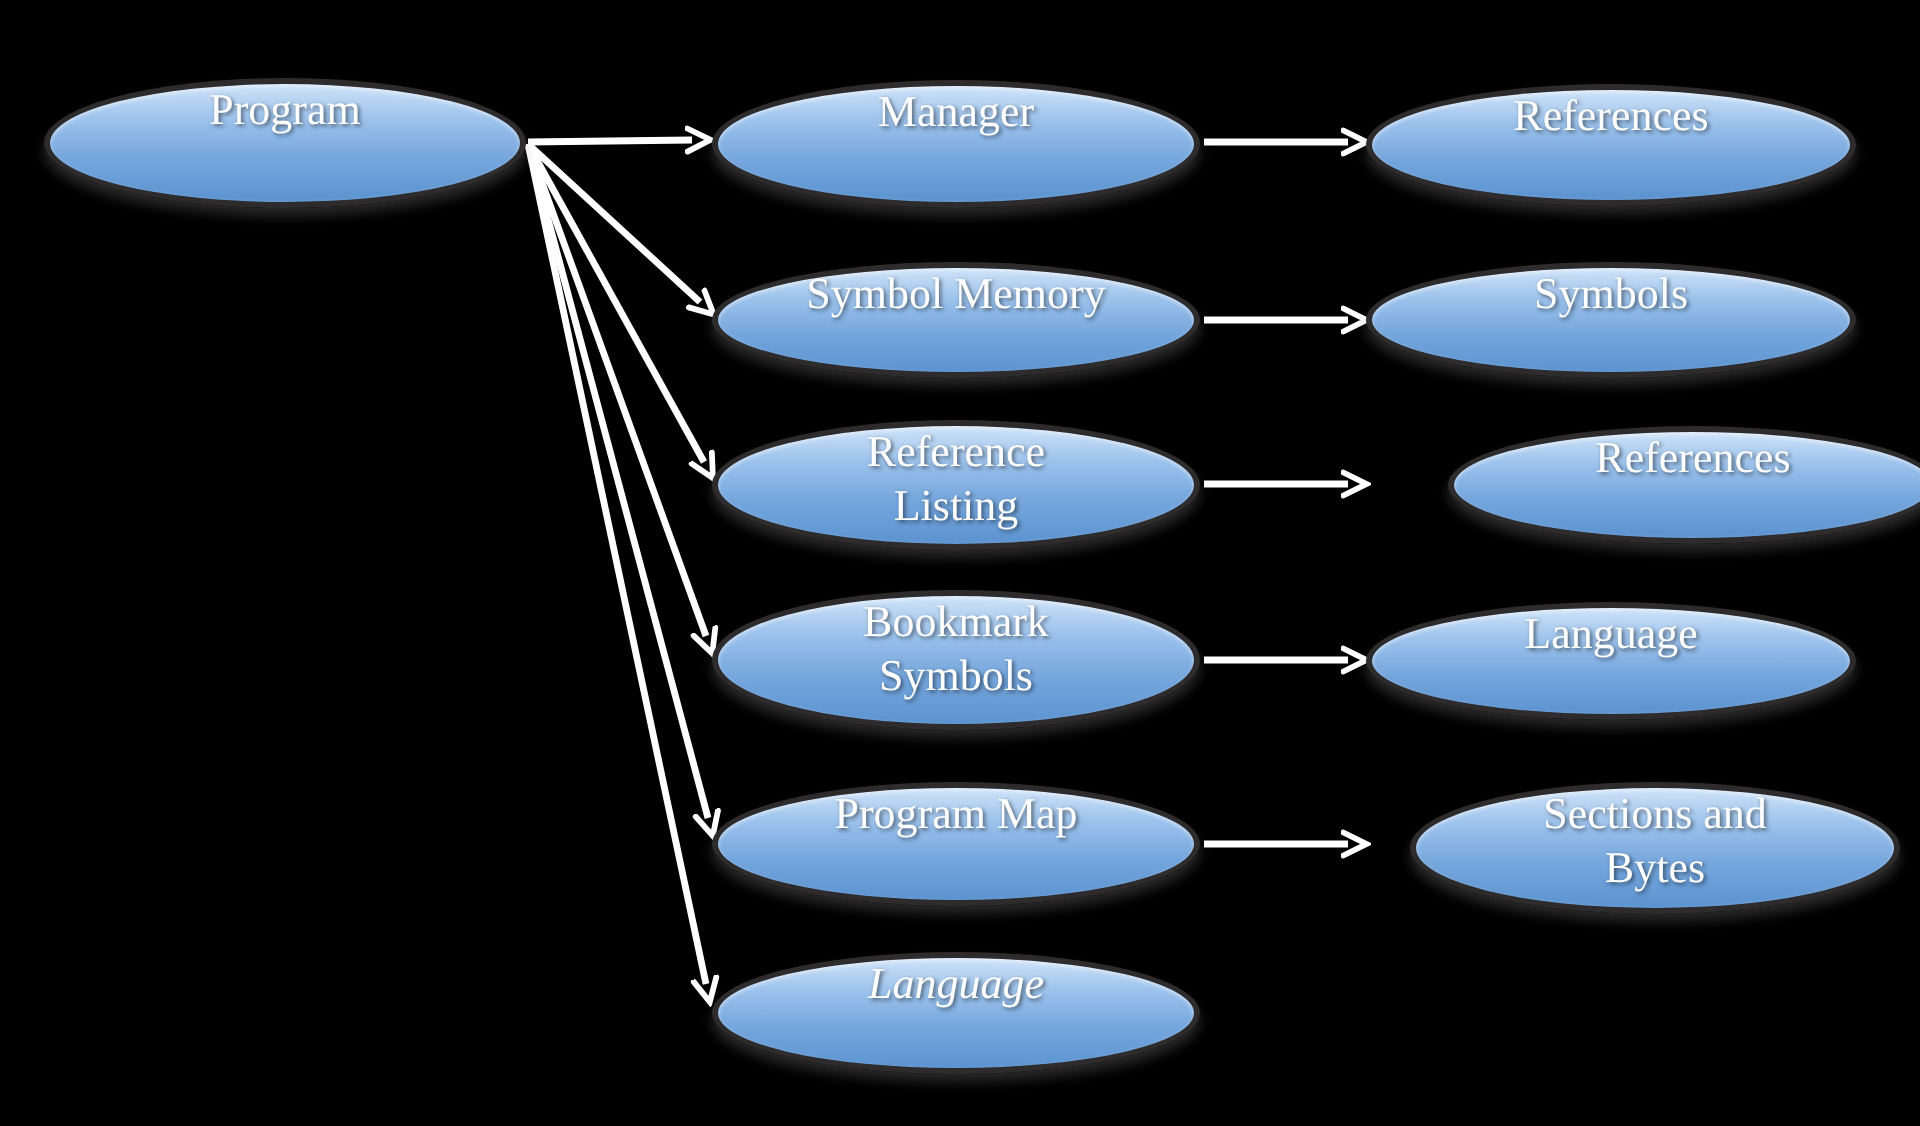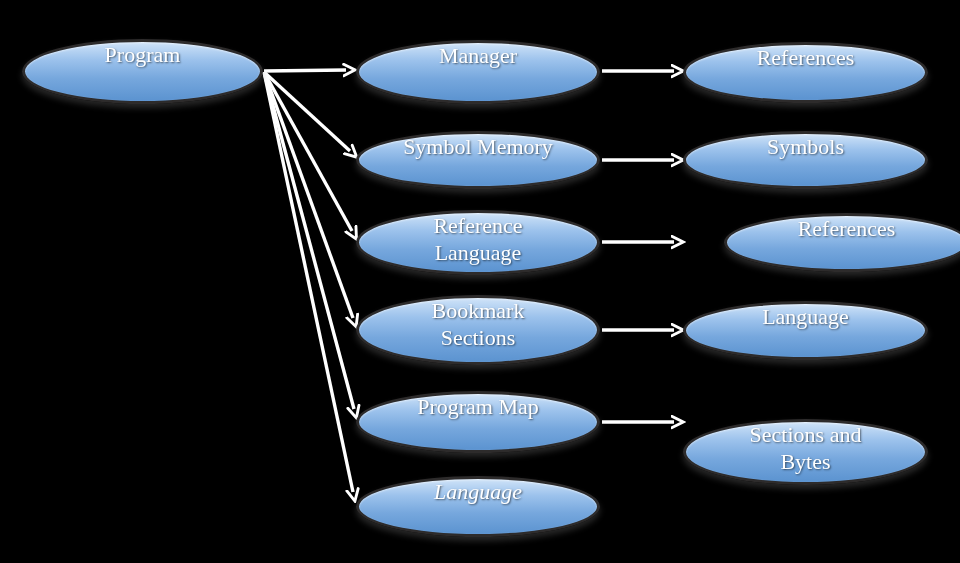--- a/index.html
+++ b/index.html
@@ -85,36 +85,36 @@
         <span class="label">References</span>
       </div>
       <div class="node" style="left: 356px; top: 131px; width: 244px; height: 58px;">
         <span class="label">Symbol Memory</span>
       </div>
       <div class="node" style="left: 683px; top: 131px; width: 245px; height: 58px;">
         <span class="label">Symbols</span>
       </div>
       <div class="node" style="left: 356px; top: 210px; width: 244px; height: 65px;">
         <span class="label">Reference
-Language</span>
+Listing</span>
       </div>
       <div class="node" style="left: 724px; top: 213px; width: 245px; height: 59px;">
         <span class="label">References</span>
       </div>
       <div class="node" style="left: 356px; top: 295px; width: 244px; height: 70px;">
         <span class="label">Bookmark
-Sections</span>
+Symbols</span>
       </div>
       <div class="node" style="left: 683px; top: 301px; width: 245px; height: 59px;">
         <span class="label">Language</span>
       </div>
       <div class="node" style="left: 356px; top: 391px; width: 244px; height: 62px;">
         <span class="label">Program Map</span>
       </div>
-      <div class="node" style="left: 683px; top: 391px; width: 245px; height: 66px; margin-top: 28px;">
+      <div class="node" style="left: 705px; top: 391px; width: 245px; height: 66px;">
         <span class="label">Sections and
 Bytes</span>
       </div>
       <div class="node" style="left: 356px; top: 476px; width: 244px; height: 61px; font-style: italic;">
         <span class="label">Language</span>
       </div>
     </div>
 </div>
 
 </body></html>

